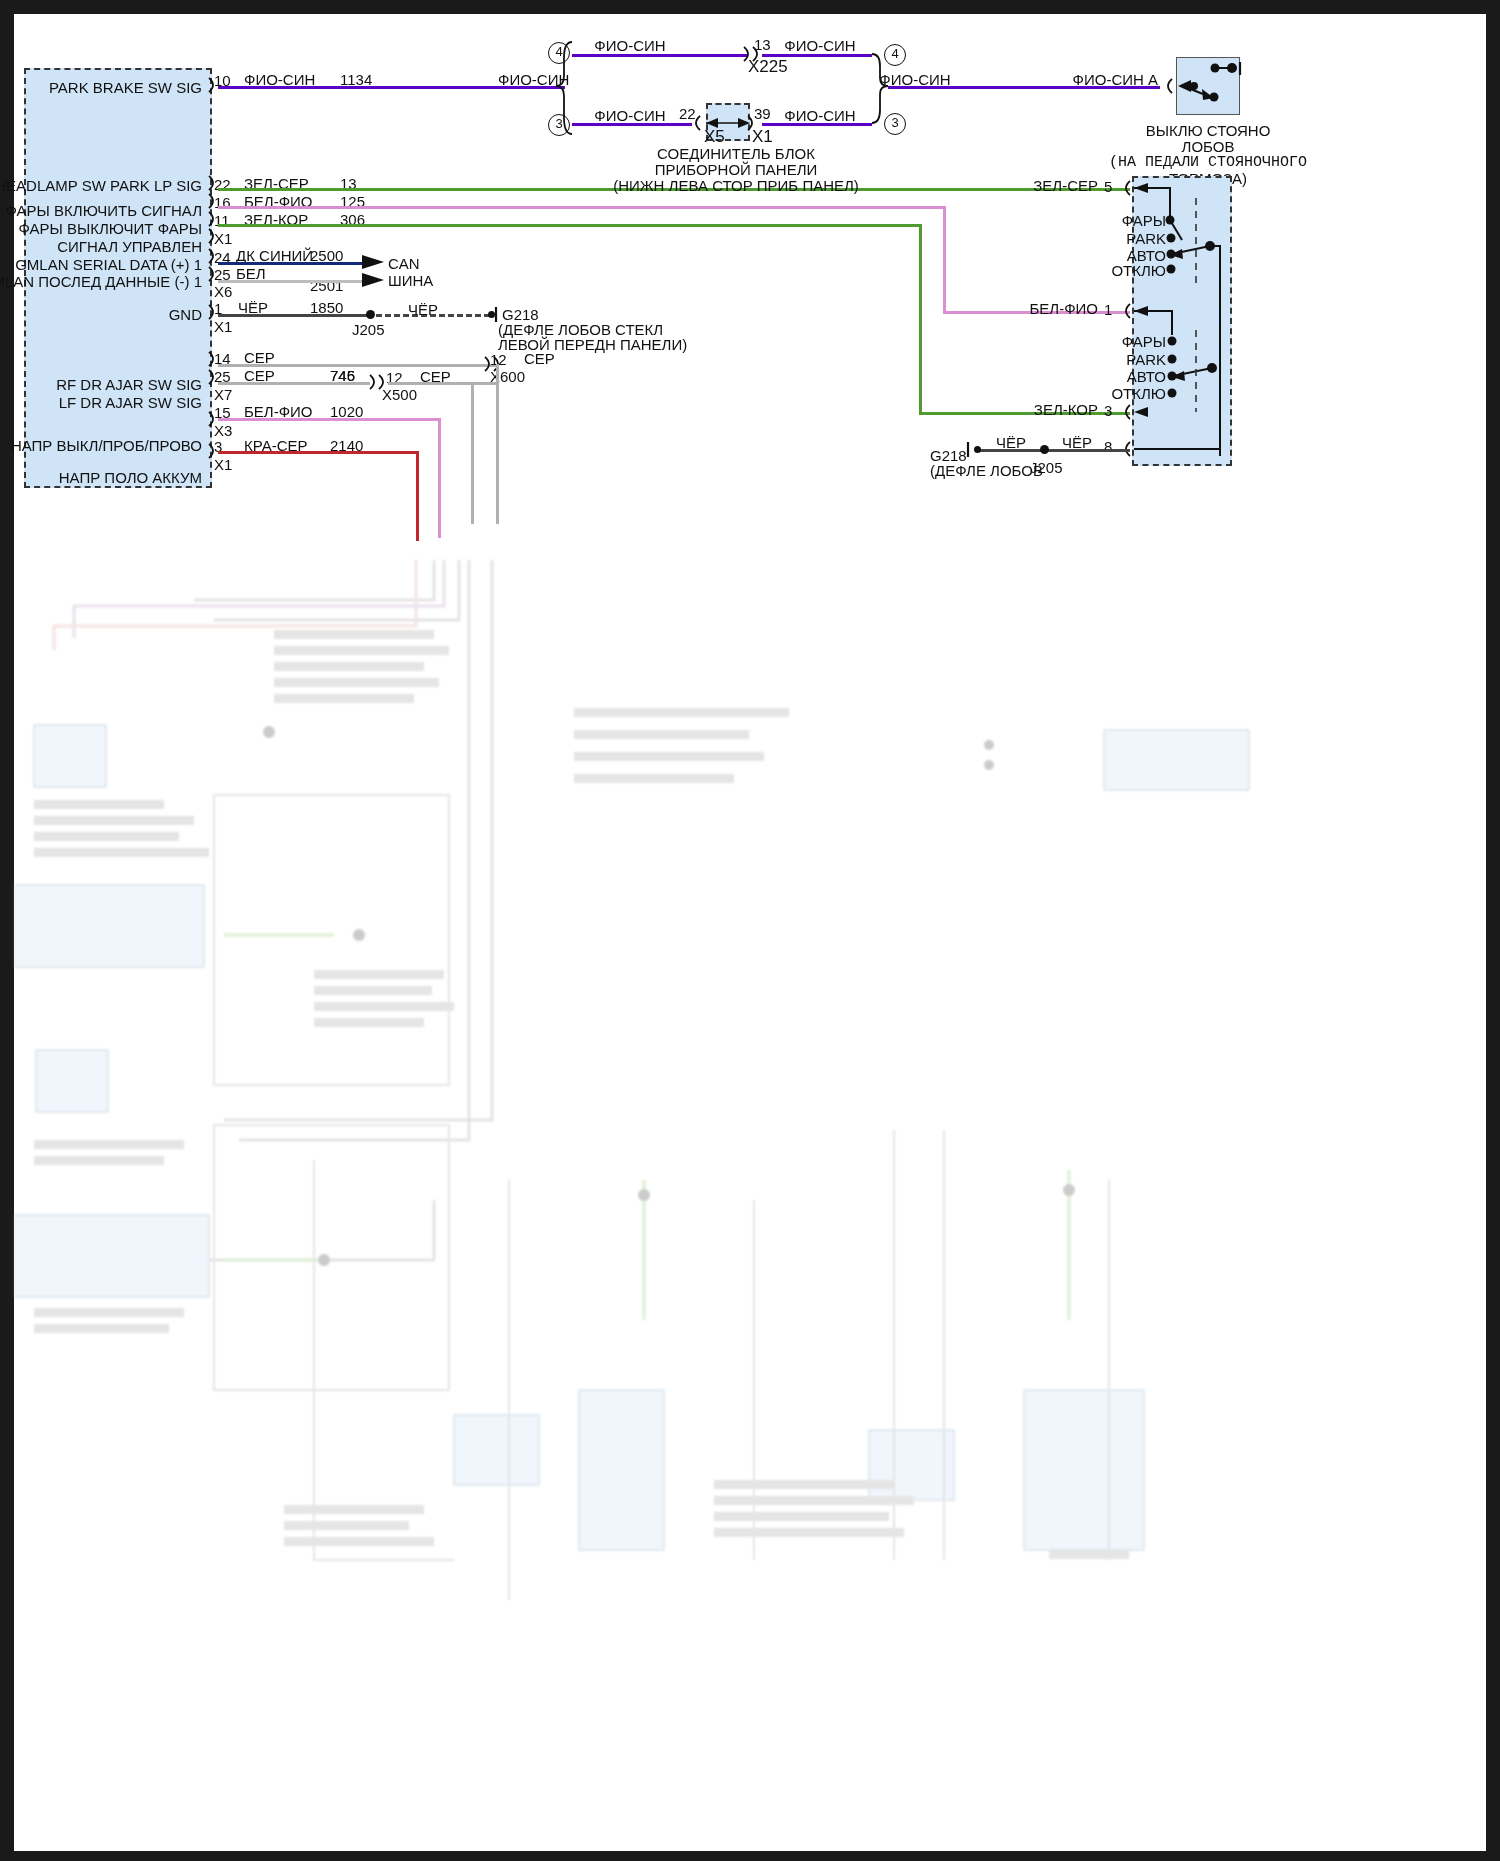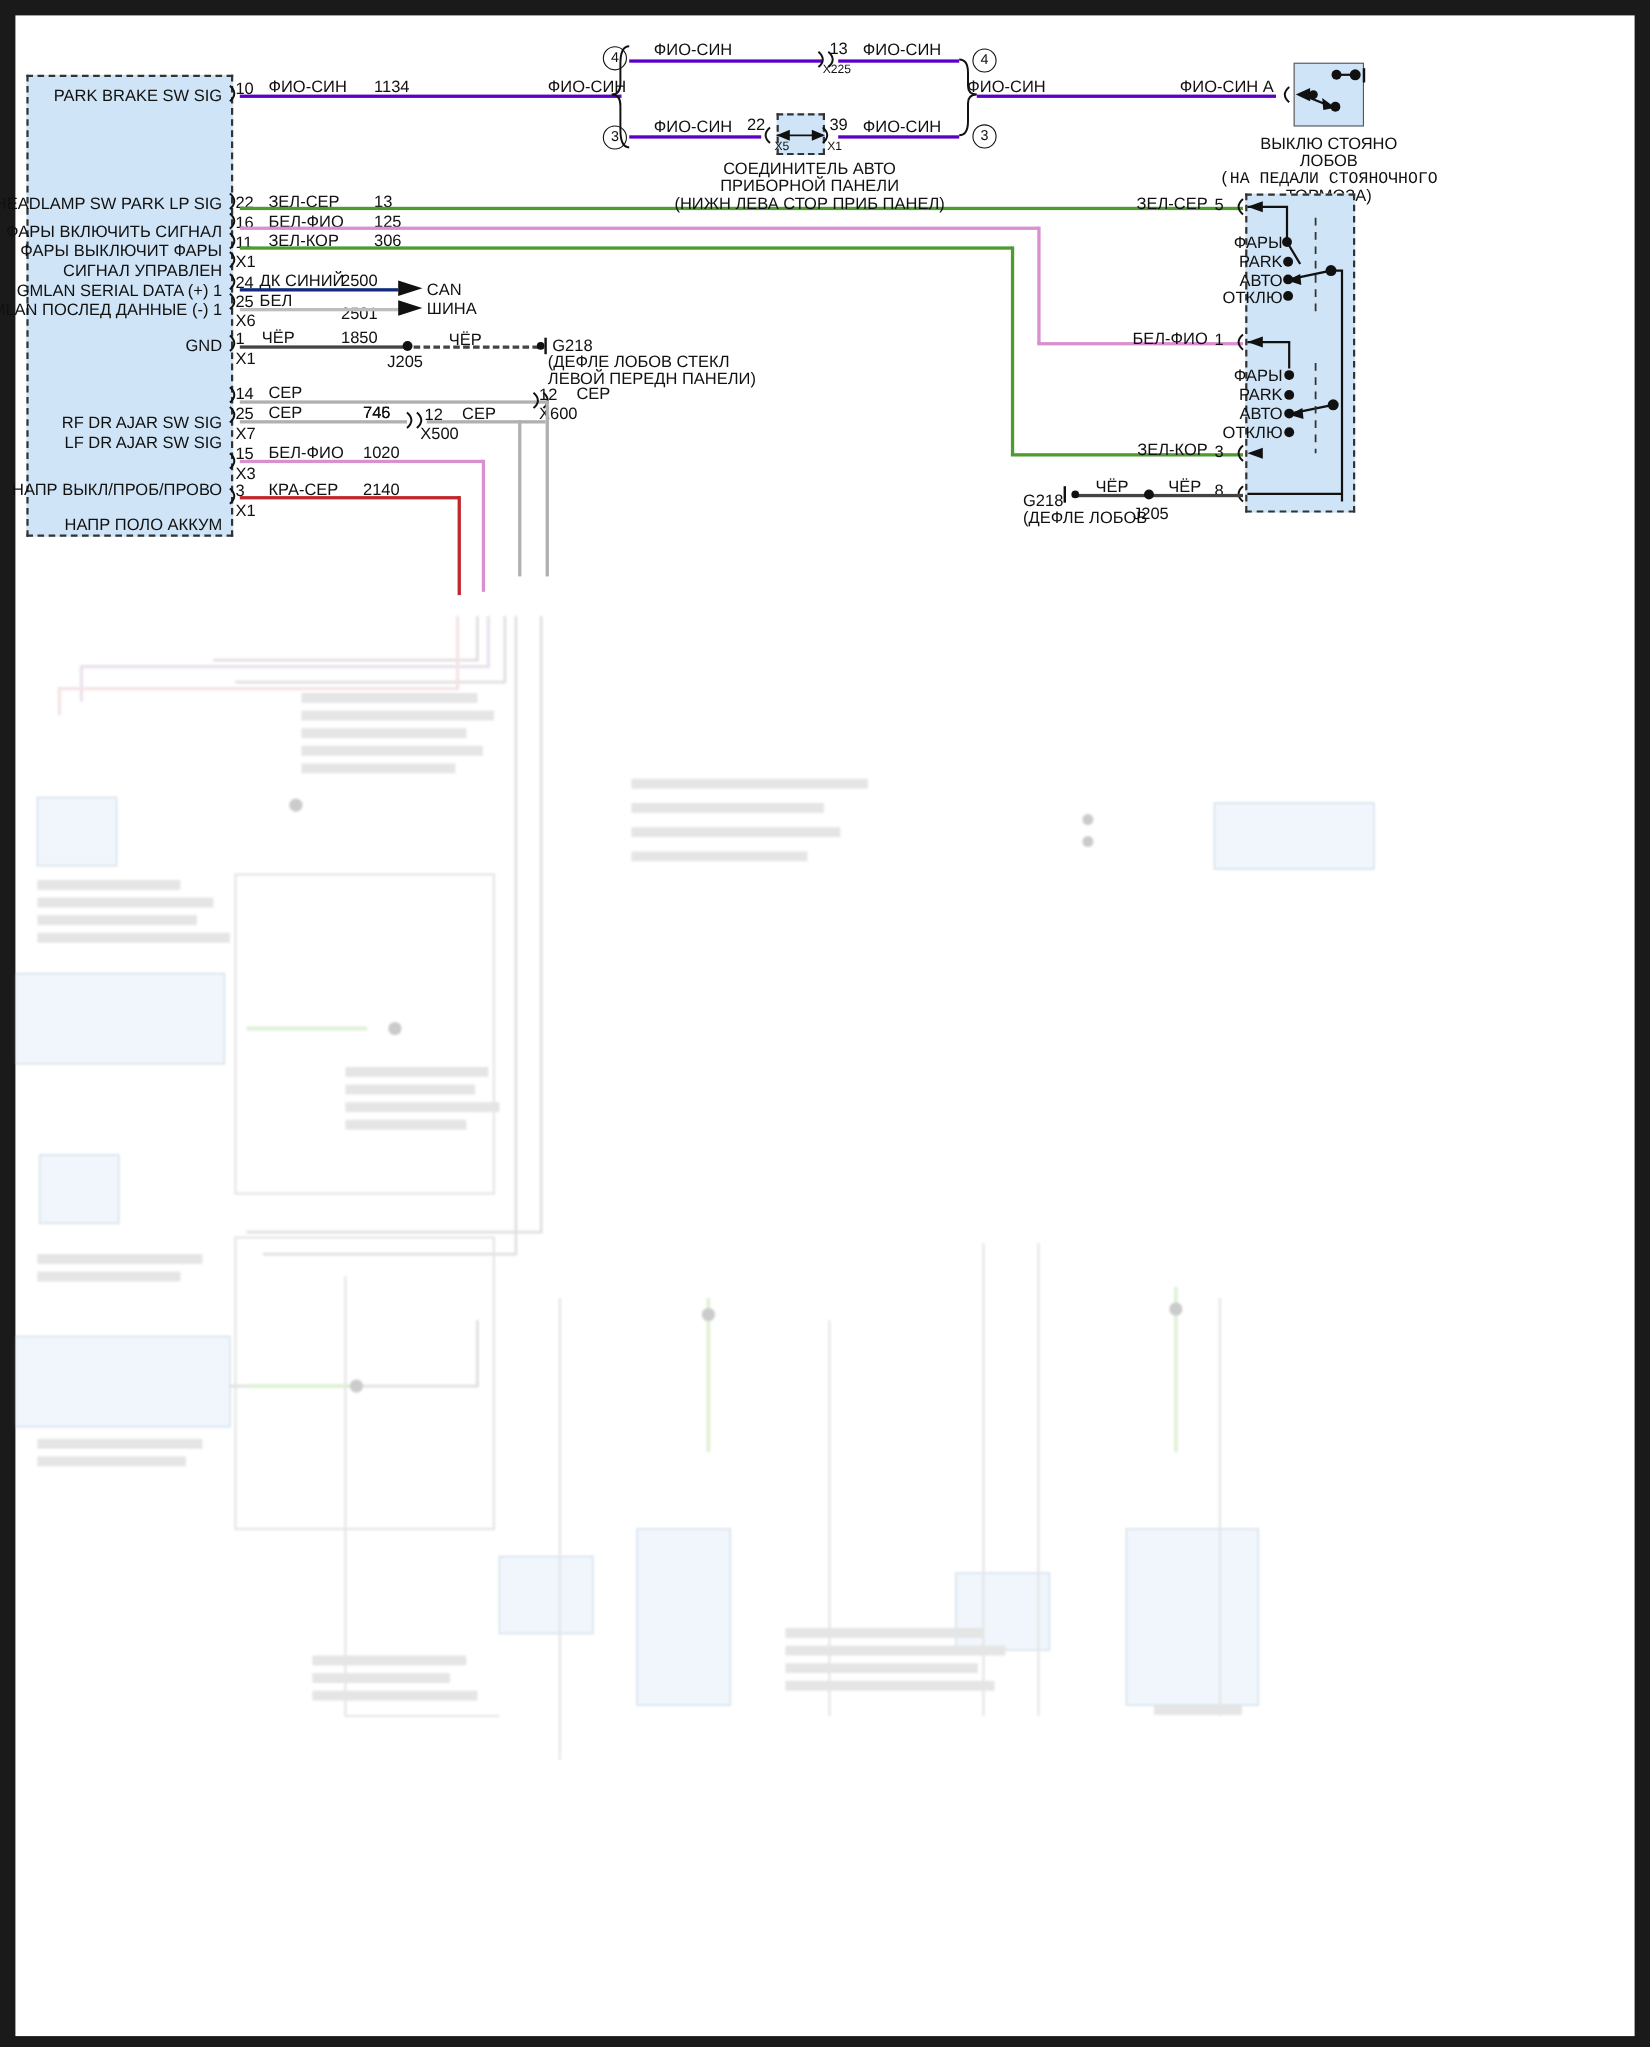--- a/index.html
+++ b/index.html
@@ -15,21 +15,21 @@
   .frame-right{position:absolute;right:0;top:0;width:14px;height:1861px;background:#1a1a1a;}
   .frame-top{position:absolute;left:0;top:0;width:1500px;height:14px;background:#1a1a1a;}
   .frame-bottom{position:absolute;left:0;bottom:0;width:1500px;height:10px;background:#1a1a1a;}
 
   
   #sharp{position:absolute;left:0;top:0;width:1500px;height:560px;overflow:hidden;}
   #faded{position:absolute;left:14px;top:560px;width:1472px;height:1290px;
          overflow:hidden;opacity:.30;filter:blur(1.1px);}
 
   .txt{position:absolute;white-space:nowrap;color:#111;font-size:15px;line-height:1;}
-  .txt.sm{font-size:11px;}
+  .txt.sm{font-size:17px;}
   .txt.r{transform:translateX(-100%);}
   .txt.c{transform:translateX(-50%);}
 
   .wire{position:absolute;height:0;border-top-width:3px;border-top-style:solid;}
   .wireV{position:absolute;width:0;border-left-width:3px;border-left-style:solid;}
 
   .box-dash{position:absolute;background:#cfe4f6;border:2px dashed #333;box-sizing:border-box;}
   .box-solid{position:absolute;background:#cfe4f6;border:1.5px solid #555;box-sizing:border-box;}
   .dashline-v{position:absolute;width:0;border-left:2px dashed #333;}
 
@@ -221,21 +221,21 @@
       <polygon points="718,118 706,123 718,128" fill="#111"></polygon>
       <polygon points="738,118 750,123 738,128" fill="#111"></polygon>
     </svg>
     <div class="pin" style="left:679px;top:105px;">22</div>
     <div class="txt sm" style="left:704px;top:128px;">X5</div>
     <div class="pin" style="left:754px;top:105px;">39</div>
     <div class="txt sm" style="left:752px;top:128px;">X1</div>
     <div class="wire" style="left:762px;top:123px;width:110px;border-color:#5c00c8;"></div>
     <div class="txt c" style="left:820px;top:108px;">ФИО-СИН</div>
 
-    <div class="txt c" style="left:736px;top:146px;">СОЕДИНИТЕЛЬ АВТО</div>
+    <div class="txt c" style="left:736px;top:146px;">СОЕДИНИТЕЛЬ БЛОК</div>
     <div class="txt c" style="left:736px;top:162px;">ПРИБОРНОЙ ПАНЕЛИ</div>
     <div class="txt c" style="left:736px;top:178px;">(НИЖН ЛЕВА СТОР ПРИБ ПАНЕЛ)</div>
 
     <svg width="1500" height="560">
       <path d="M872 54 Q880 54 880 66 L880 78 Q880 86 888 86 Q880 86 880 94 L880 110 Q880 123 872 123" fill="none" stroke="#111" stroke-width="1.8"></path>
     </svg>
     <div class="circled" style="left:884px;top:44px;">4</div>
     <div class="circled" style="left:884px;top:113px;">3</div>
 
     <div class="wire" style="left:888px;top:86px;width:272px;border-color:#5c00c8;"></div>

